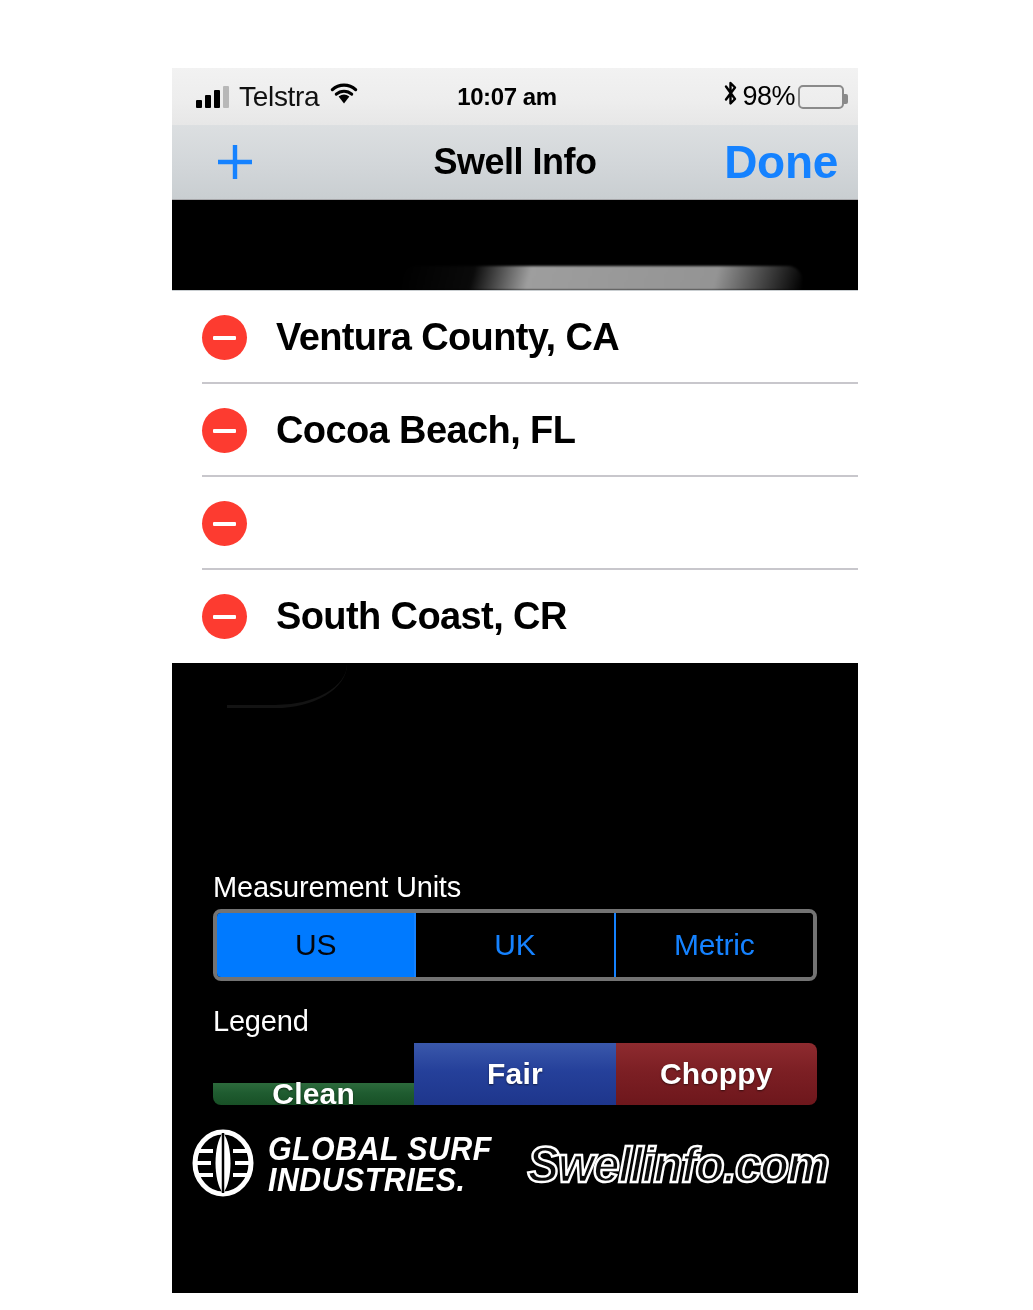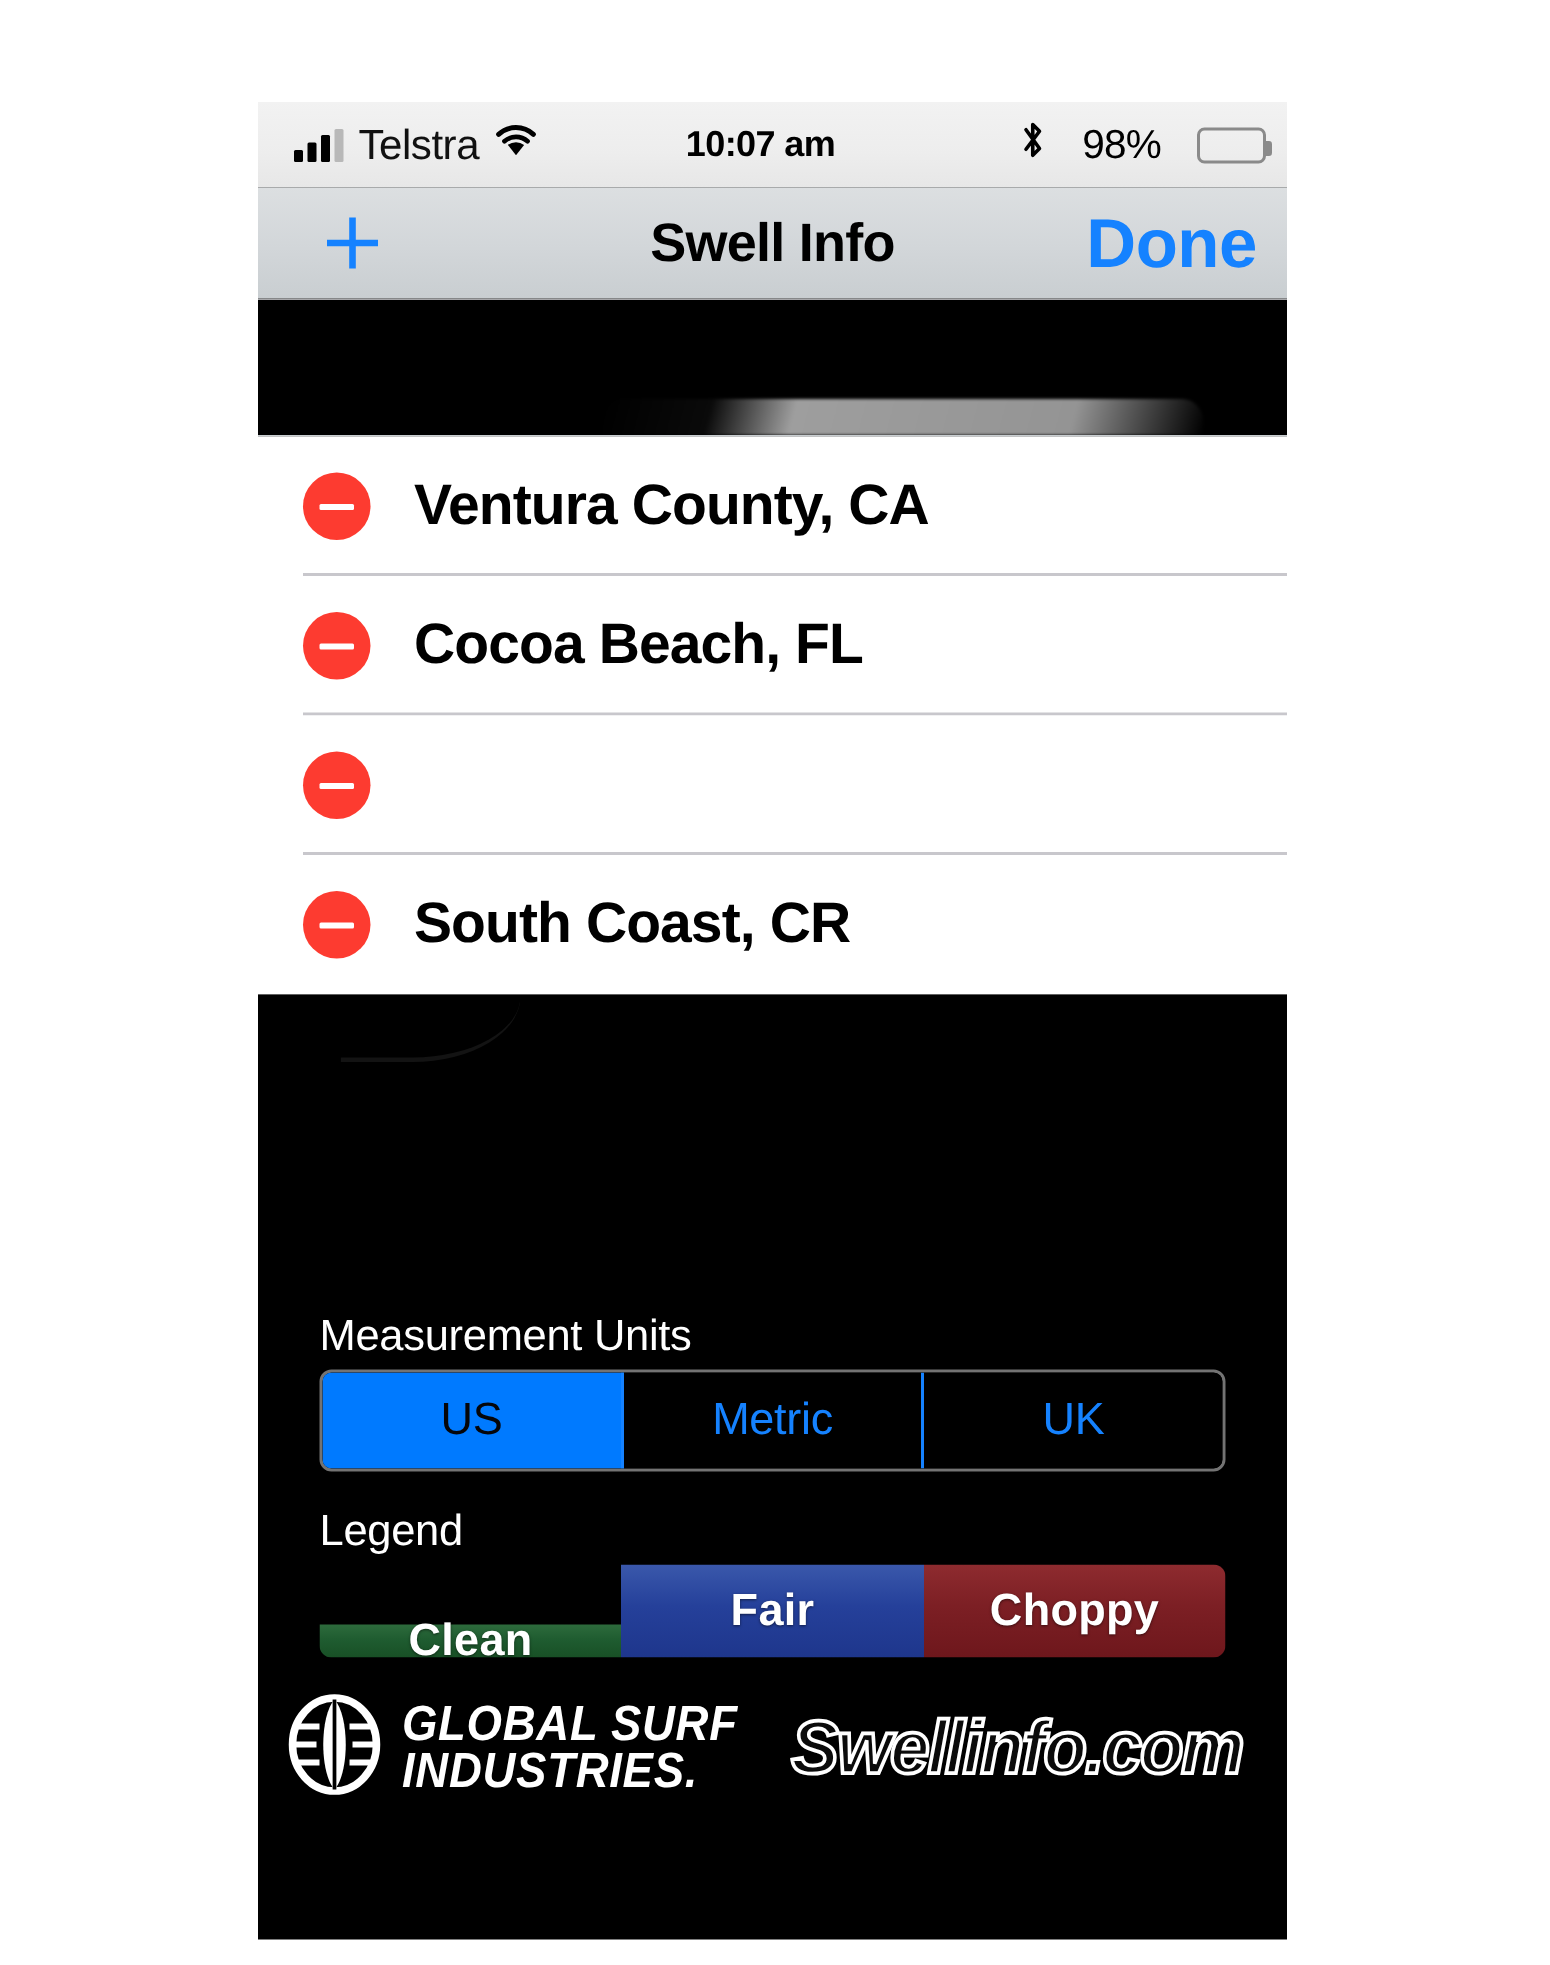--- a/index.html
+++ b/index.html
@@ -71,21 +71,21 @@
     text-align: center;
     font-size: 24px;
     font-weight: bold;
     letter-spacing: -0.4px;
   }
   .status-right {
     position: absolute;
     right: 14px;
     display: flex;
     align-items: center;
-    gap: 24px;
+    gap: 3px;
   }
   .bt-icon { display:block; }
   .battery-pct {
     font-size: 27px;
     letter-spacing: -0.5px;
   }
   .battery {
     position: relative;
     width: 46px;
     height: 24px;
@@ -245,21 +245,21 @@
     font-size: 29px;
     color: #ffffff;
     margin-bottom: 5px;
     letter-spacing: -0.2px;
   }
 
   
   .segmented {
     display: flex;
     height: 64px;
-    border: 2px solid #737373;
+    border: 4px solid #737373;
     border-radius: 8px;
     overflow: hidden;
     margin-bottom: 24px;
   }
   .seg {
     flex: 1;
     display: flex;
     align-items: center;
     justify-content: center;
     font-size: 30px;
@@ -426,22 +426,22 @@
 
   <div class="panel">
 
     <div class="panel-glint2"></div>
 
     <div class="panel-inner">
 
       <div class="panel-label">Measurement Units</div>
       <div class="segmented">
         <div class="seg active">US</div>
+        <div class="seg">UK</div>
         <div class="seg">Metric</div>
-        <div class="seg">UK</div>
       </div>
 
       <div class="panel-label">Legend</div>
       <div class="legend">
         <div class="legend-cell legend-clean">Clean</div>
         <div class="legend-cell legend-fair">Fair</div>
         <div class="legend-cell legend-choppy">Choppy</div>
       </div>
 
     </div>

